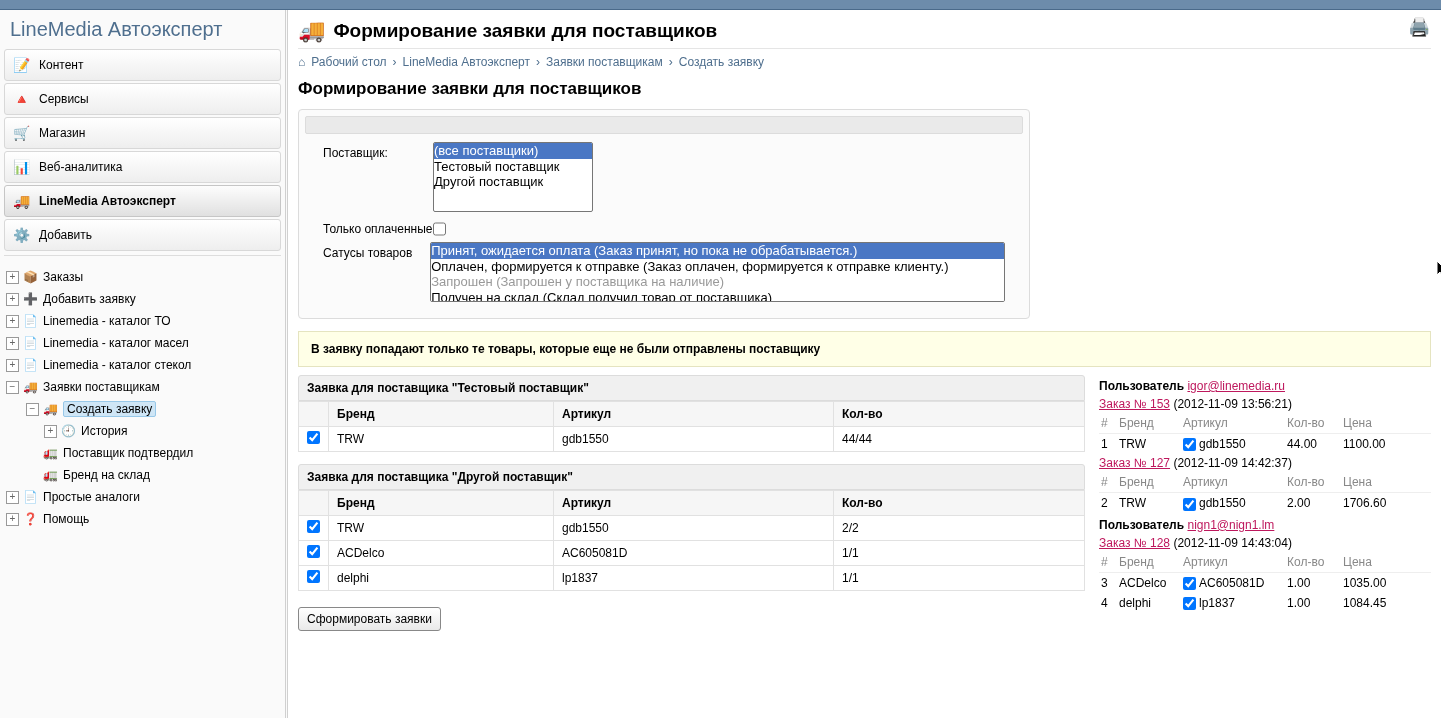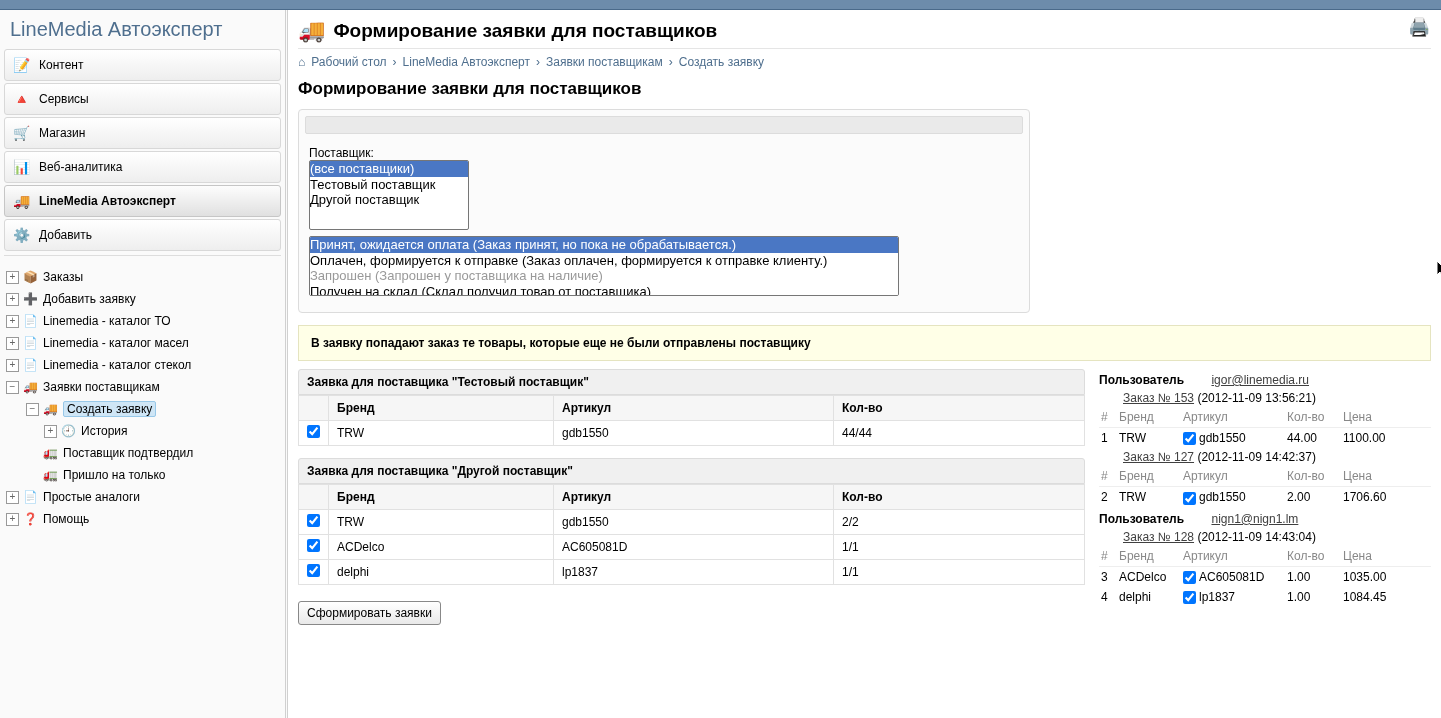--- a/index.html
+++ b/index.html
@@ -26,21 +26,21 @@
 .main-header { display:flex; align-items:center; gap:8px; border-bottom:1px solid #e5e5e5; padding-bottom:4px;}
 .truck-icon { font-size:22px;}
 .main-header h1 { font-size:19px; font-weight:bold;}
 .print-icon { position:absolute; top:6px; right:10px; cursor:pointer; font-size:18px;}
 .breadcrumb { margin:6px 0 10px 0; color:#4f6f8e; display:flex; align-items:center; gap:6px; flex-wrap:wrap;}
 .breadcrumb a { color:#4f6f8e; text-decoration:none;}
 .bc-home { color:#4f6f8e;}
 h2.section { font-size:17px; margin:4px 0 10px 0;}
 .filters-wrap { border:1px solid #dcdcdc; background:#fbfbfb; border-radius:4px; width:732px; padding:6px 6px 10px 6px;}
 .strip { height:18px; background:#eaeaea; border:1px solid #dcdcdc; border-radius:2px; margin-bottom:8px;}
-.filter-row { display:flex; margin:6px 4px;flex-direction:column;}
+.filter-row { display:flex; margin:6px 18px;}
 .filter-label { width:110px; padding-top:4px;}
 select.supplier { width:160px; height:70px; font-size:13px; }
 select.supplier option.sel { background:#4a77c4; color:#fff;}
 .filter-row input[type=checkbox]{ margin-top:4px;}
 select.statuses { width:590px; height:60px; font-size:13px; }
 select.statuses option.sel { background:#4a77c4; color:#fff;}
 select.statuses option.dis { color:#999;}
 
 .info-banner { margin:12px 0 8px 0; border:1px solid #e5e4c0; background:#ffffe7; padding:10px 12px; font-weight:bold; width:calc(100% - 0px);}
 .content-row { display:flex; gap:14px;}
@@ -48,21 +48,21 @@
 .right-col { width:332px;}
 .block-title { background:#f0f0f0; border:1px solid #dcdcdc; padding:5px 8px; font-weight:bold; border-radius:3px 3px 0 0;}
 table.grid { width:100%; border-collapse:collapse; font-size:12px;}
 table.grid th { background:#f6f6f6; border:1px solid #e1e1e1; text-align:left; padding:5px 8px; font-weight:bold;}
 table.grid td { border:1px solid #e1e1e1; padding:4px 8px;}
 table.grid td.cb { width:22px; text-align:center;}
 .block { margin-bottom:12px;}
 button.form-btn { margin-top:4px; padding:4px 8px; border:1px solid #888; border-radius:3px; background:linear-gradient(#fff,#e9e9e9); cursor:pointer; font-size:12px;}
 .right-title { font-weight:bold; margin-bottom:8px;}
 .user-line { margin:4px 0;}
-.user-line a, .order-link { color:#404040; text-decoration:underline;margin-left:24px;}
+.user-line a, .order-link { color:#be185d; text-decoration:underline;}
 .order-line { margin:2px 0;}
 table.mini { width:100%; border-collapse:collapse; font-size:12px; margin-top:2px;}
 table.mini th { text-align:left; color:#888; font-weight:normal; padding:3px 2px; border-bottom:1px solid #eee;}
 table.mini td { padding:3px 2px;}
 .cursor-ptr { position:absolute; width:16px; height:22px; pointer-events:none;}
 </style>
 </head>
 <body>
 
 <div class="topbar"></div>
@@ -138,21 +138,21 @@
           <span>История</span>
         </li>
         <li class="indent1">
           <span style="width:13px;display:inline-block"></span>
           <span class="ticon">🚛</span>
           <span>Поставщик подтвердил</span>
         </li>
         <li class="indent1">
           <span style="width:13px;display:inline-block"></span>
           <span class="ticon" style="color:#d08a00">🚛</span>
-          <span>Пришло на только</span>
+          <span>Бренд на склад</span>
         </li>
         <li>
           <span class="toggle">+</span>
           <span class="ticon">📄</span>
           <span>Простые аналоги</span>
         </li>
         <li>
           <span class="toggle">+</span>
           <span class="ticon" style="color:#3366cc">❓</span>
           <span>Помощь</span>
@@ -181,30 +181,35 @@
       <div class="strip"></div>
       <div class="filter-row">
         <div class="filter-label">Поставщик:</div>
         <select multiple="" class="supplier" id="supplier-select">
             <option class="sel">(все поставщики)</option>
             <option>Тестовый поставщик</option>
             <option>Другой поставщик</option>
           </select>
       </div>
       <div class="filter-row">
+        <div class="filter-label">Только оплаченные</div>
+        <input type="checkbox" style="">
+      </div>
+      <div class="filter-row">
+        <div class="filter-label">Сатусы товаров</div>
         <select multiple="" class="statuses" id="statuses-select">
             <option class="sel">Принят, ожидается оплата (Заказ принят, но пока не обрабатывается.)</option>
             <option>Оплачен, формируется к отправке (Заказ оплачен, формируется к отправке клиенту.)</option>
             <option class="dis">Запрошен (Запрошен у поставщика на наличие)</option>
             <option>Получен на склад (Склад получил товар от поставщика)</option>
           </select>
       </div>
     </div>
 
-    <div class="info-banner">В заявку попадают заказ те товары, которые еще не были отправлены поставщику</div>
+    <div class="info-banner">В заявку попадают только те товары, которые еще не были отправлены поставщику</div>
 
     <div class="content-row">
       <div class="left-col" id="left-col"><div class="block">
             <div class="block-title">Заявка для поставщика "Тестовый поставщик"</div>
             <table class="grid">
               <tbody>
                 <tr>
                   <th class="cb"></th>
                   <th style="width:225px;">Бренд</th>
                   <th style="width:280px;">Артикул</th>

